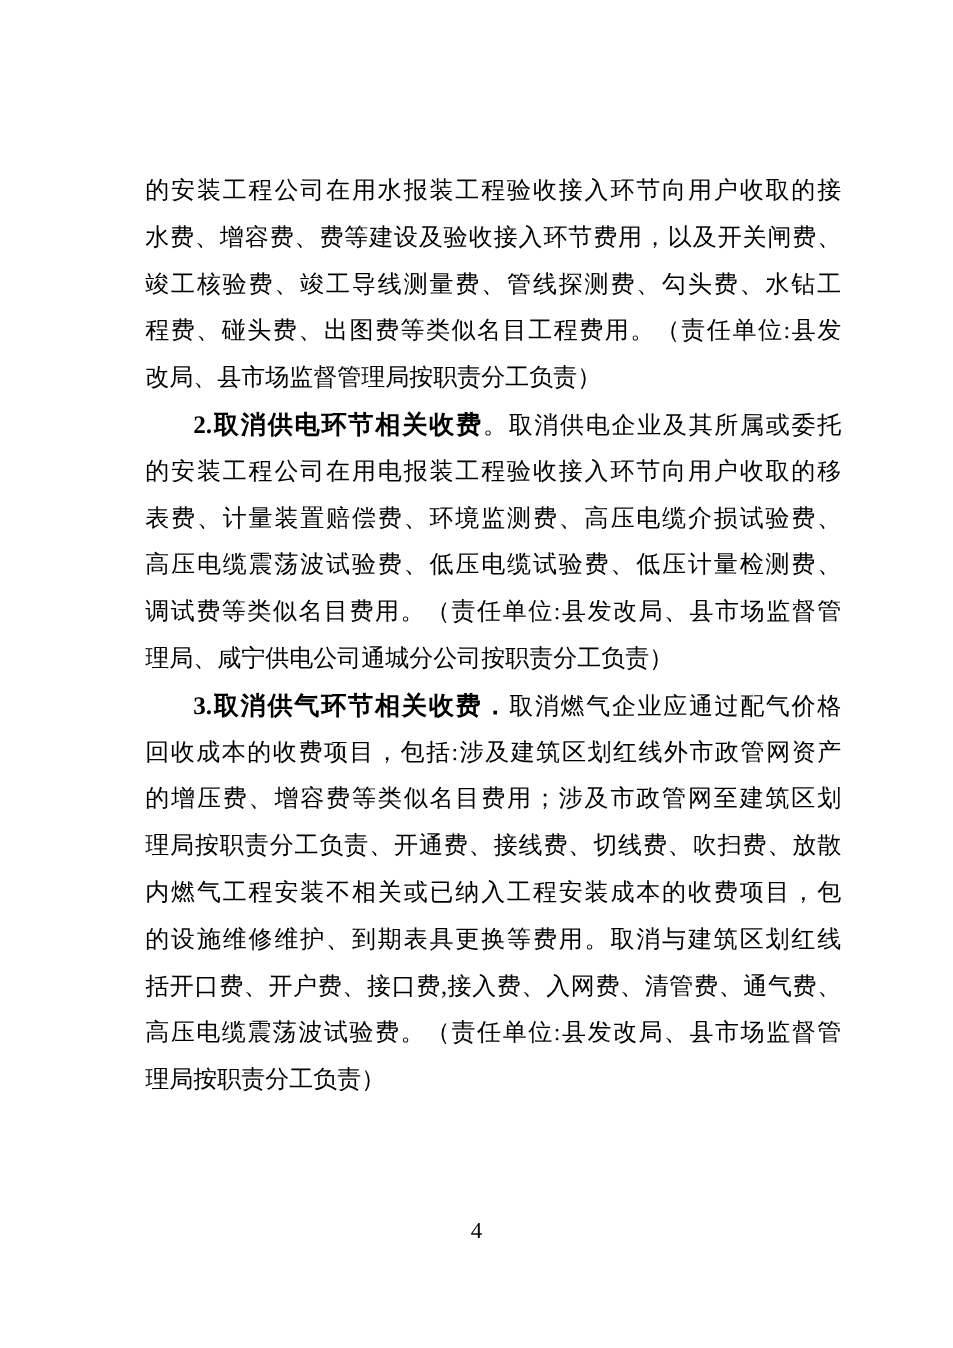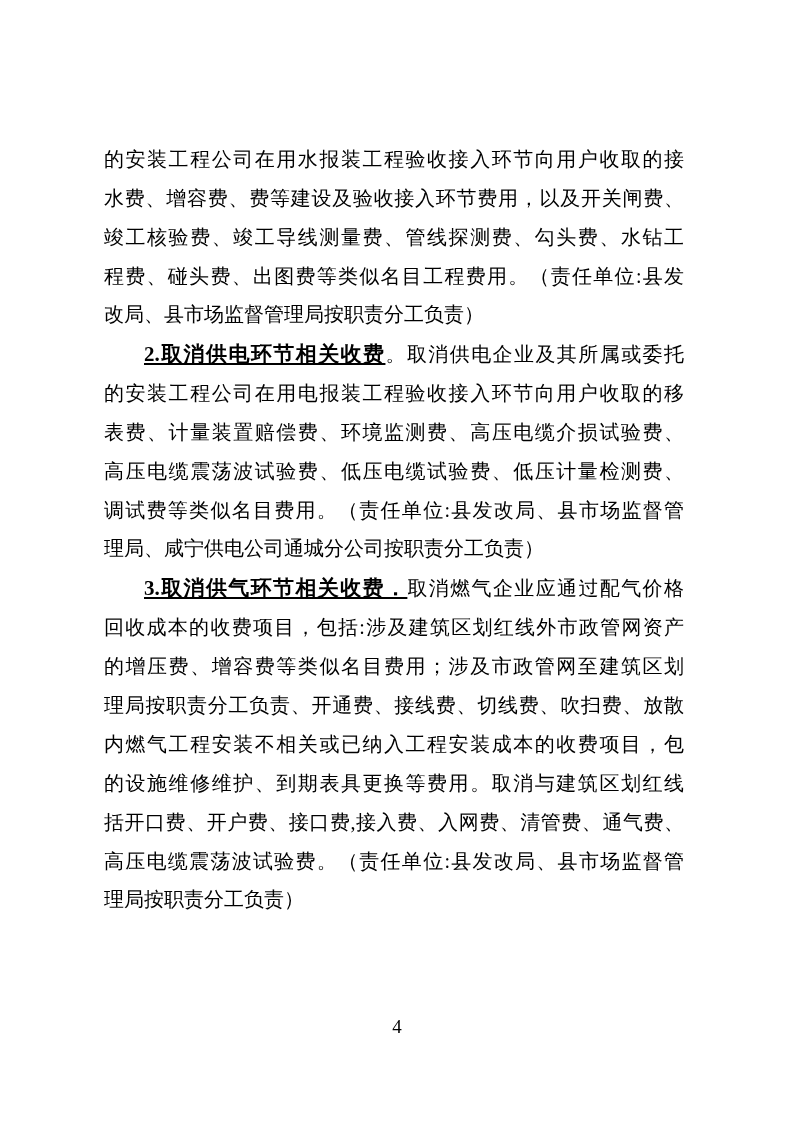--- a/index.html
+++ b/index.html
@@ -18,44 +18,42 @@
   .page {
     position: absolute;
     left: 0;
     top: 0;
     width: 794px;
     height: 1123px;
     background: #ffffff;
   }
   .body-text {
     position: absolute;
-    left: 104px;
+    left: 121px;
     top: 140px;
     width: 580px;
     font-size: 20px;
   }
   .line {
     height: 39px;
     line-height: 39px;
     text-align: justify;
     text-align-last: justify;
     text-justify: inter-character;
     overflow: hidden;
   }
   .line.last {
     text-align-last: left;
-    font-family: Liberation Mono, monospace;
   }
   .line.indent {
     text-indent: 40px;
   }
   .seg.bold {
     font-weight: bold;
     font-size: 21px;
-    text-decoration: underline;
   }
   .footer {
     position: absolute;
     left: 0;
     top: 1014px;
     width: 794px;
     text-align: center;
   }
   .page-num {
     font-size: 19px;

